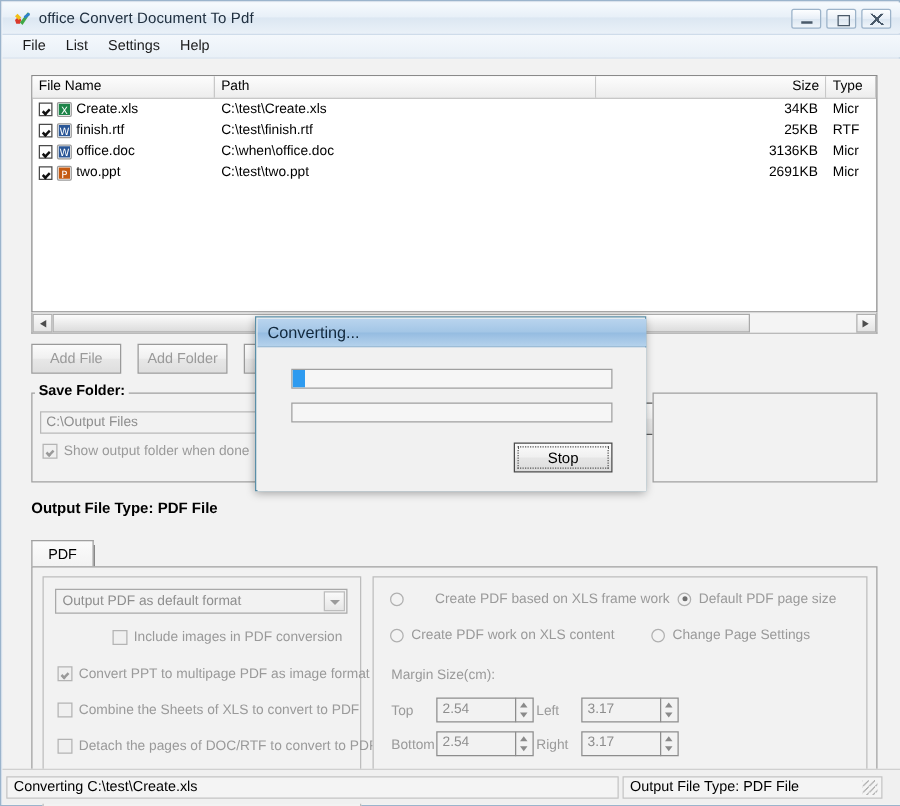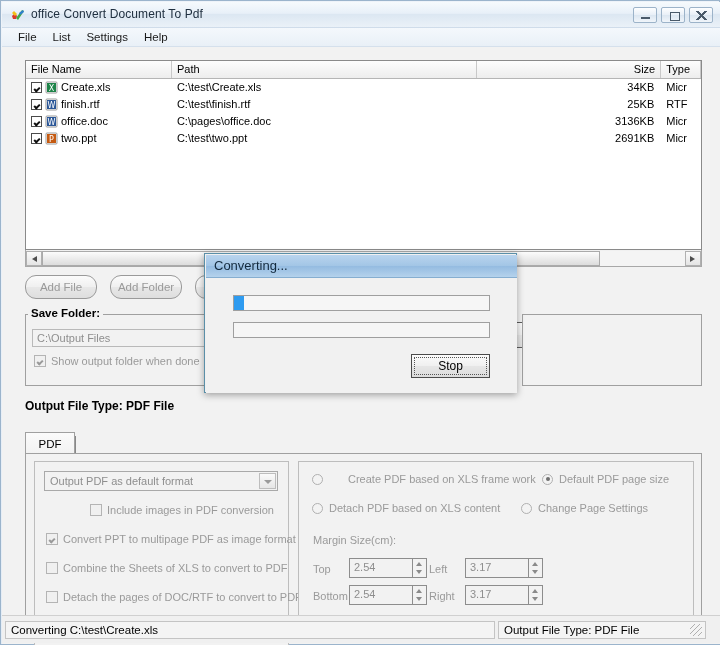--- a/index.html
+++ b/index.html
@@ -158,21 +158,21 @@
   .btn{
     height:24px;
     background:linear-gradient(to bottom,#fbfbfb 0%,#f0f0f0 48%,#e7e7e7 52%,#dedede 100%);
     border:1px solid #9a9a9a;
     box-sizing:border-box;
     font-size:11.5px;color:#9a9a9a;
     display:inline-flex;align-items:center;justify-content:center;
     margin-right:10px;
     cursor:default;
   }
-  .btn.w72{width:72px;border-radius:11px;}
+  .btn.w72{width:72px;}
   .btn-convert{
     position:absolute;left:512px;top:275px;
     width:82px;height:26px;
     background:linear-gradient(to bottom,#fcfcfc 0%,#f1f1f1 48%,#e8e8e8 52%,#dfdfdf 100%);
     border:1px solid #5d5d5d;
     box-sizing:border-box;
     display:flex;align-items:center;justify-content:center;
     font-size:15px;color:#8e8e8e;
     cursor:default;
   }
@@ -465,21 +465,21 @@
             <span class="ficon">
               <svg width="13" height="13" viewBox="0 0 13 13">
                     <rect x="1" y="1" width="11" height="11" rx="1" fill="#fff" stroke="#9a9a9a"></rect>
                     <rect x="2" y="2" width="9" height="9" fill="#2b5797"></rect>
                     <text x="6.5" y="10" font-size="8" fill="#fff" text-anchor="middle" font-family="DejaVu Sans">W</text>
                   </svg>
             </span>
             <span>office.doc</span>
           </span>
             </div>
-          <div class="lv-td col-path">C:\pages\office.doc</div>
+          <div class="lv-td col-path">C:\when\office.doc</div>
           <div class="lv-td col-size num">3136KB</div>
           <div class="lv-td col-type">Micr</div>
         </div>
 
         <div class="lv-row">
           <div class="lv-td col-name">
               <span class="cell-name">
             <span class="cb checked"></span>
             <span class="ficon">
               <svg width="13" height="13" viewBox="0 0 13 13">
@@ -557,21 +557,21 @@
           </span>
         </div>
 
         <div class="panel panel-right">
           <span class="radio-line" style="left:13px;top:11px;gap:25px;">
             <span class="rad"></span>
             <span>Create PDF based on XLS frame work</span>
           </span>
           <span class="radio-line" style="left:13px;top:40px;">
             <span class="rad"></span>
-            <span>Detach PDF based on XLS content</span>
+            <span>Create PDF work on XLS content</span>
           </span>
           <span class="radio-line" style="left:222px;top:11px;margin-left:21px;">
             <span class="rad sel"></span>
             <span>Default PDF page size</span>
           </span>
           <span class="radio-line" style="left:222px;top:40px;">
             <span class="rad"></span>
             <span>Change Page Settings</span>
           </span>
 

